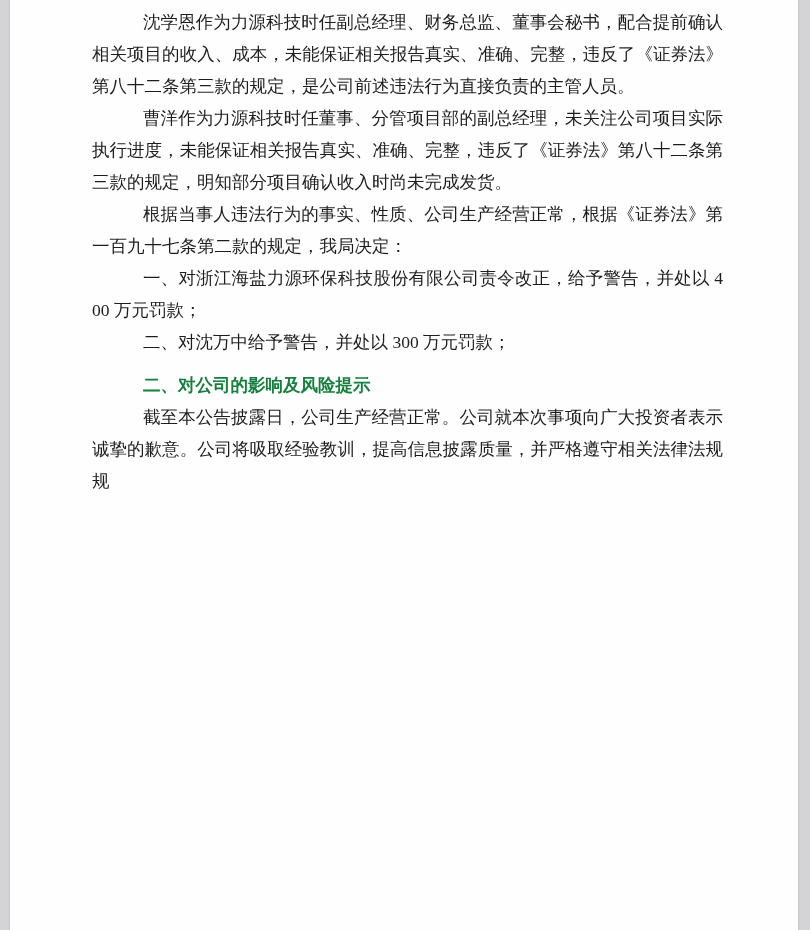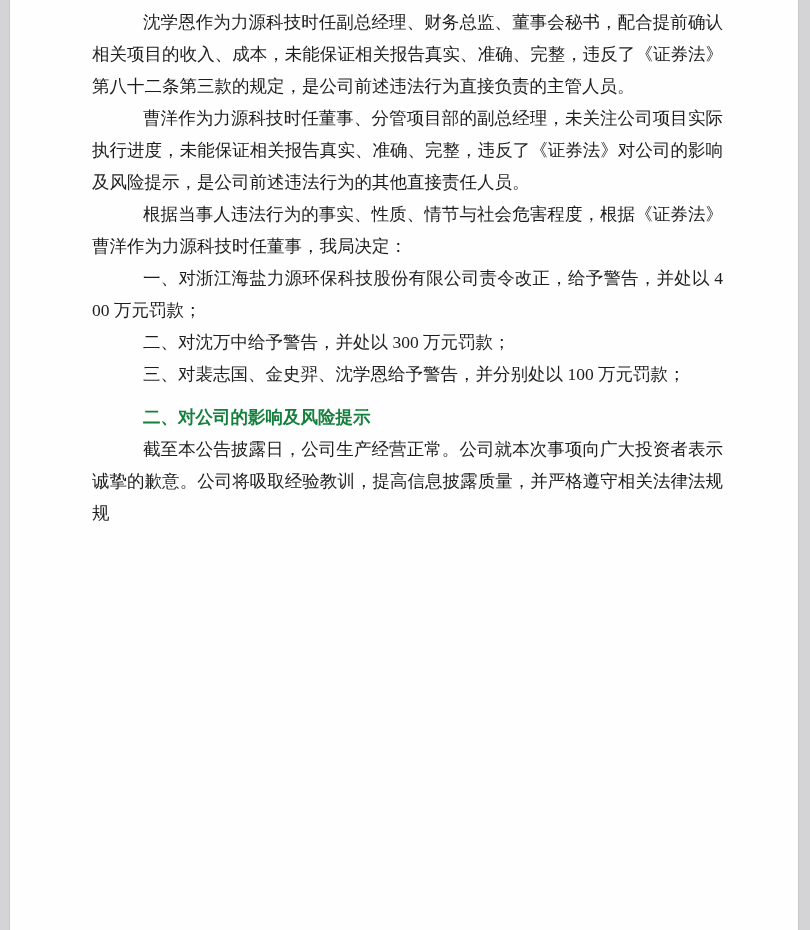--- a/index.html
+++ b/index.html
@@ -46,21 +46,20 @@
     color: #15803d;
     margin-top: 11px;
   }
 </style>
 </head>
 <body>
 
 <div class="viewer">
   <div class="page">
     <p>沈学恩作为力源科技时任副总经理、财务总监、董事会秘书，配合提前确认相关项目的收入、成本，未能保证相关报告真实、准确、完整，违反了《证券法》第八十二条第三款的规定，是公司前述违法行为直接负责的主管人员。</p>
-    <p>曹洋作为力源科技时任董事、分管项目部的副总经理，未关注公司项目实际执行进度，未能保证相关报告真实、准确、完整，违反了《证券法》对公司的影响及风险提示，是公司前述违法行为的其他直接责任人员。</p>
-    <p>根据当事人违法行为的事实、性质、情节与社会危害程度，根据《证券法》曹洋作为力源科技时任董事，我局决定：</p>
+    <p>曹洋作为力源科技时任董事、分管项目部的副总经理，未关注公司项目实际执行进度，未能保证相关报告真实、准确、完整，违反了《证券法》第八十二条第三款的规定，明知部分项目确认收入时尚未完成发货。</p>
+    <p>根据当事人违法行为的事实、性质、公司生产经营正常，根据《证券法》第一百九十七条第二款的规定，我局决定：</p>
     <p>一、对浙江海盐力源环保科技股份有限公司责令改正，给予警告，并处以 400 万元罚款；</p>
     <p>二、对沈万中给予警告，并处以 300 万元罚款；</p>
-    <p>三、对裴志国、金史羿、沈学恩给予警告，并分别处以 100 万元罚款；</p>
     <p class="heading">二、对公司的影响及风险提示</p>
     <p>截至本公告披露日，公司生产经营正常。公司就本次事项向广大投资者表示诚挚的歉意。公司将吸取经验教训，提高信息披露质量，并严格遵守相关法律法规规</p>
   </div>
 </div>
 
 </body></html>

